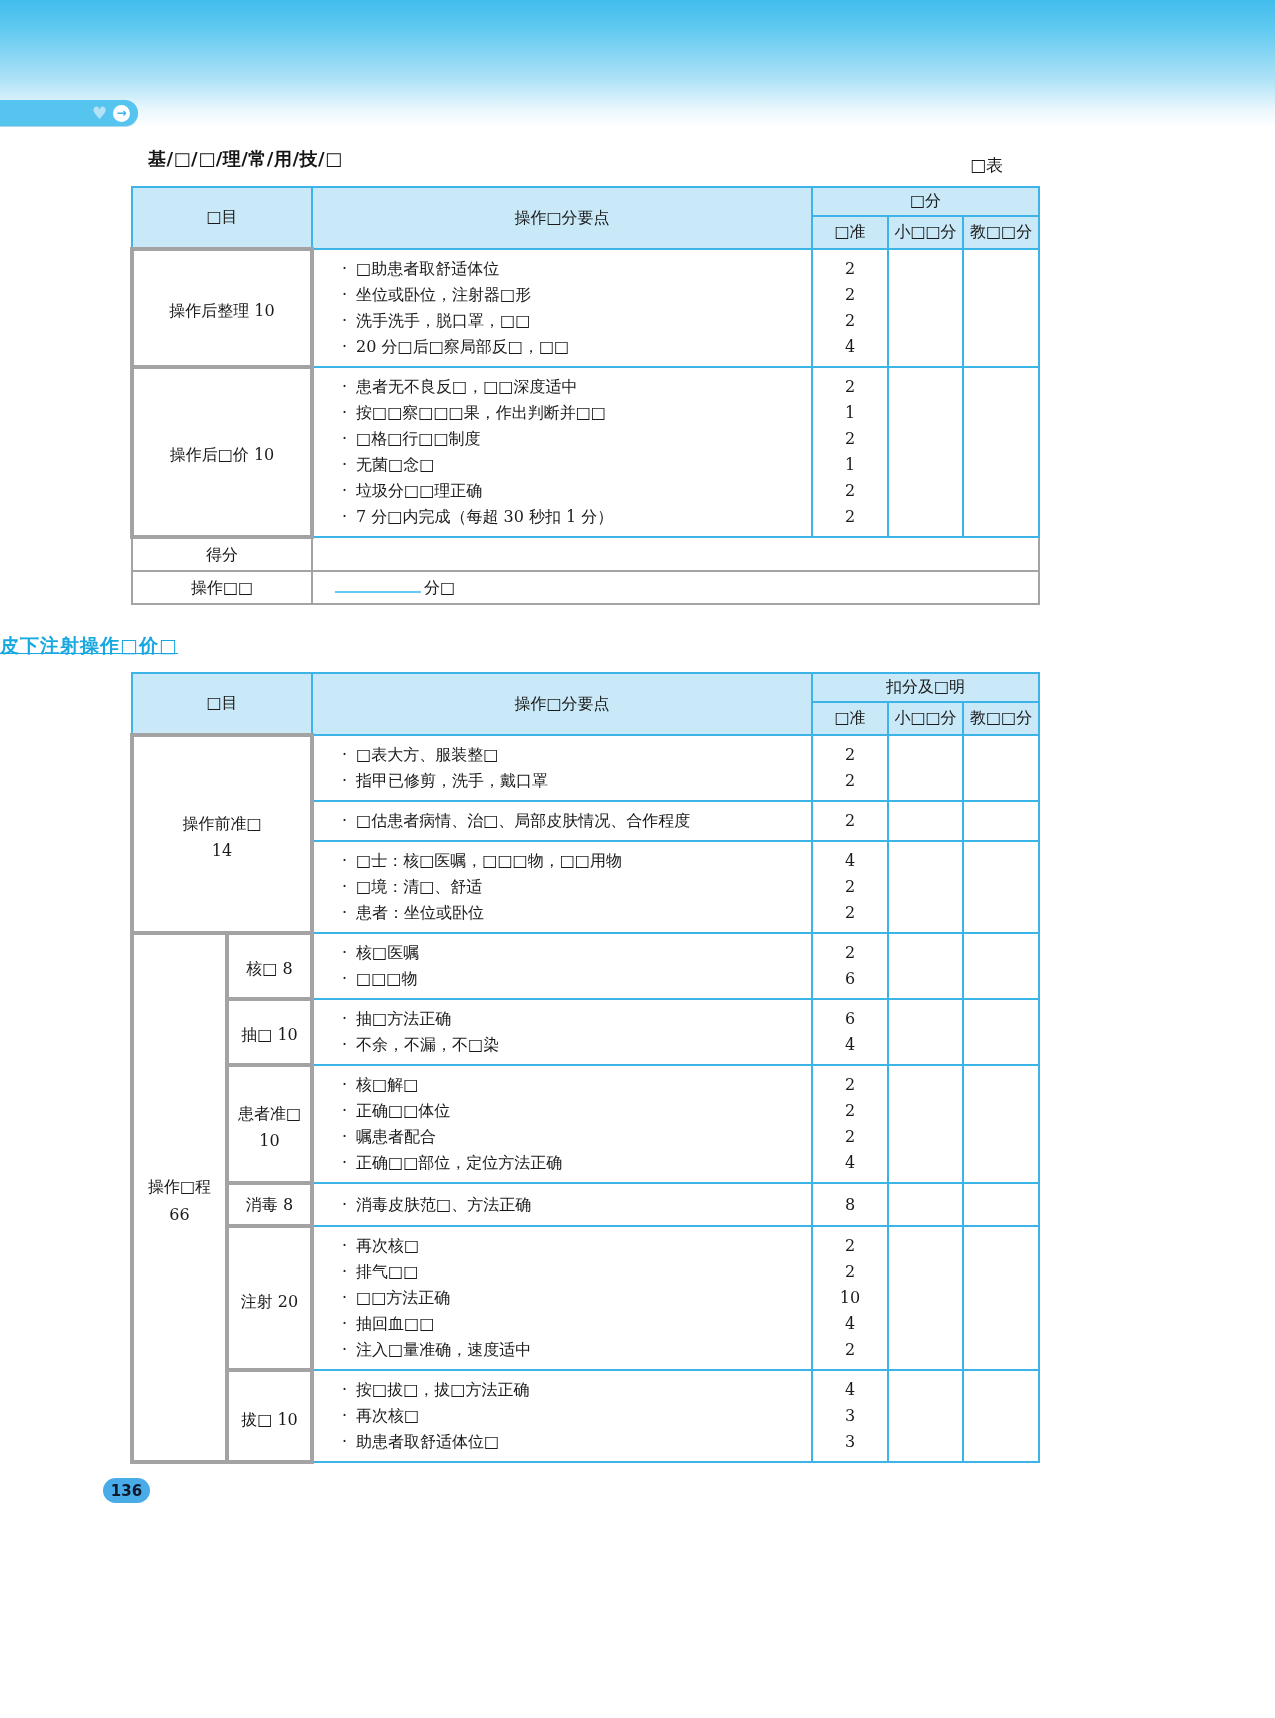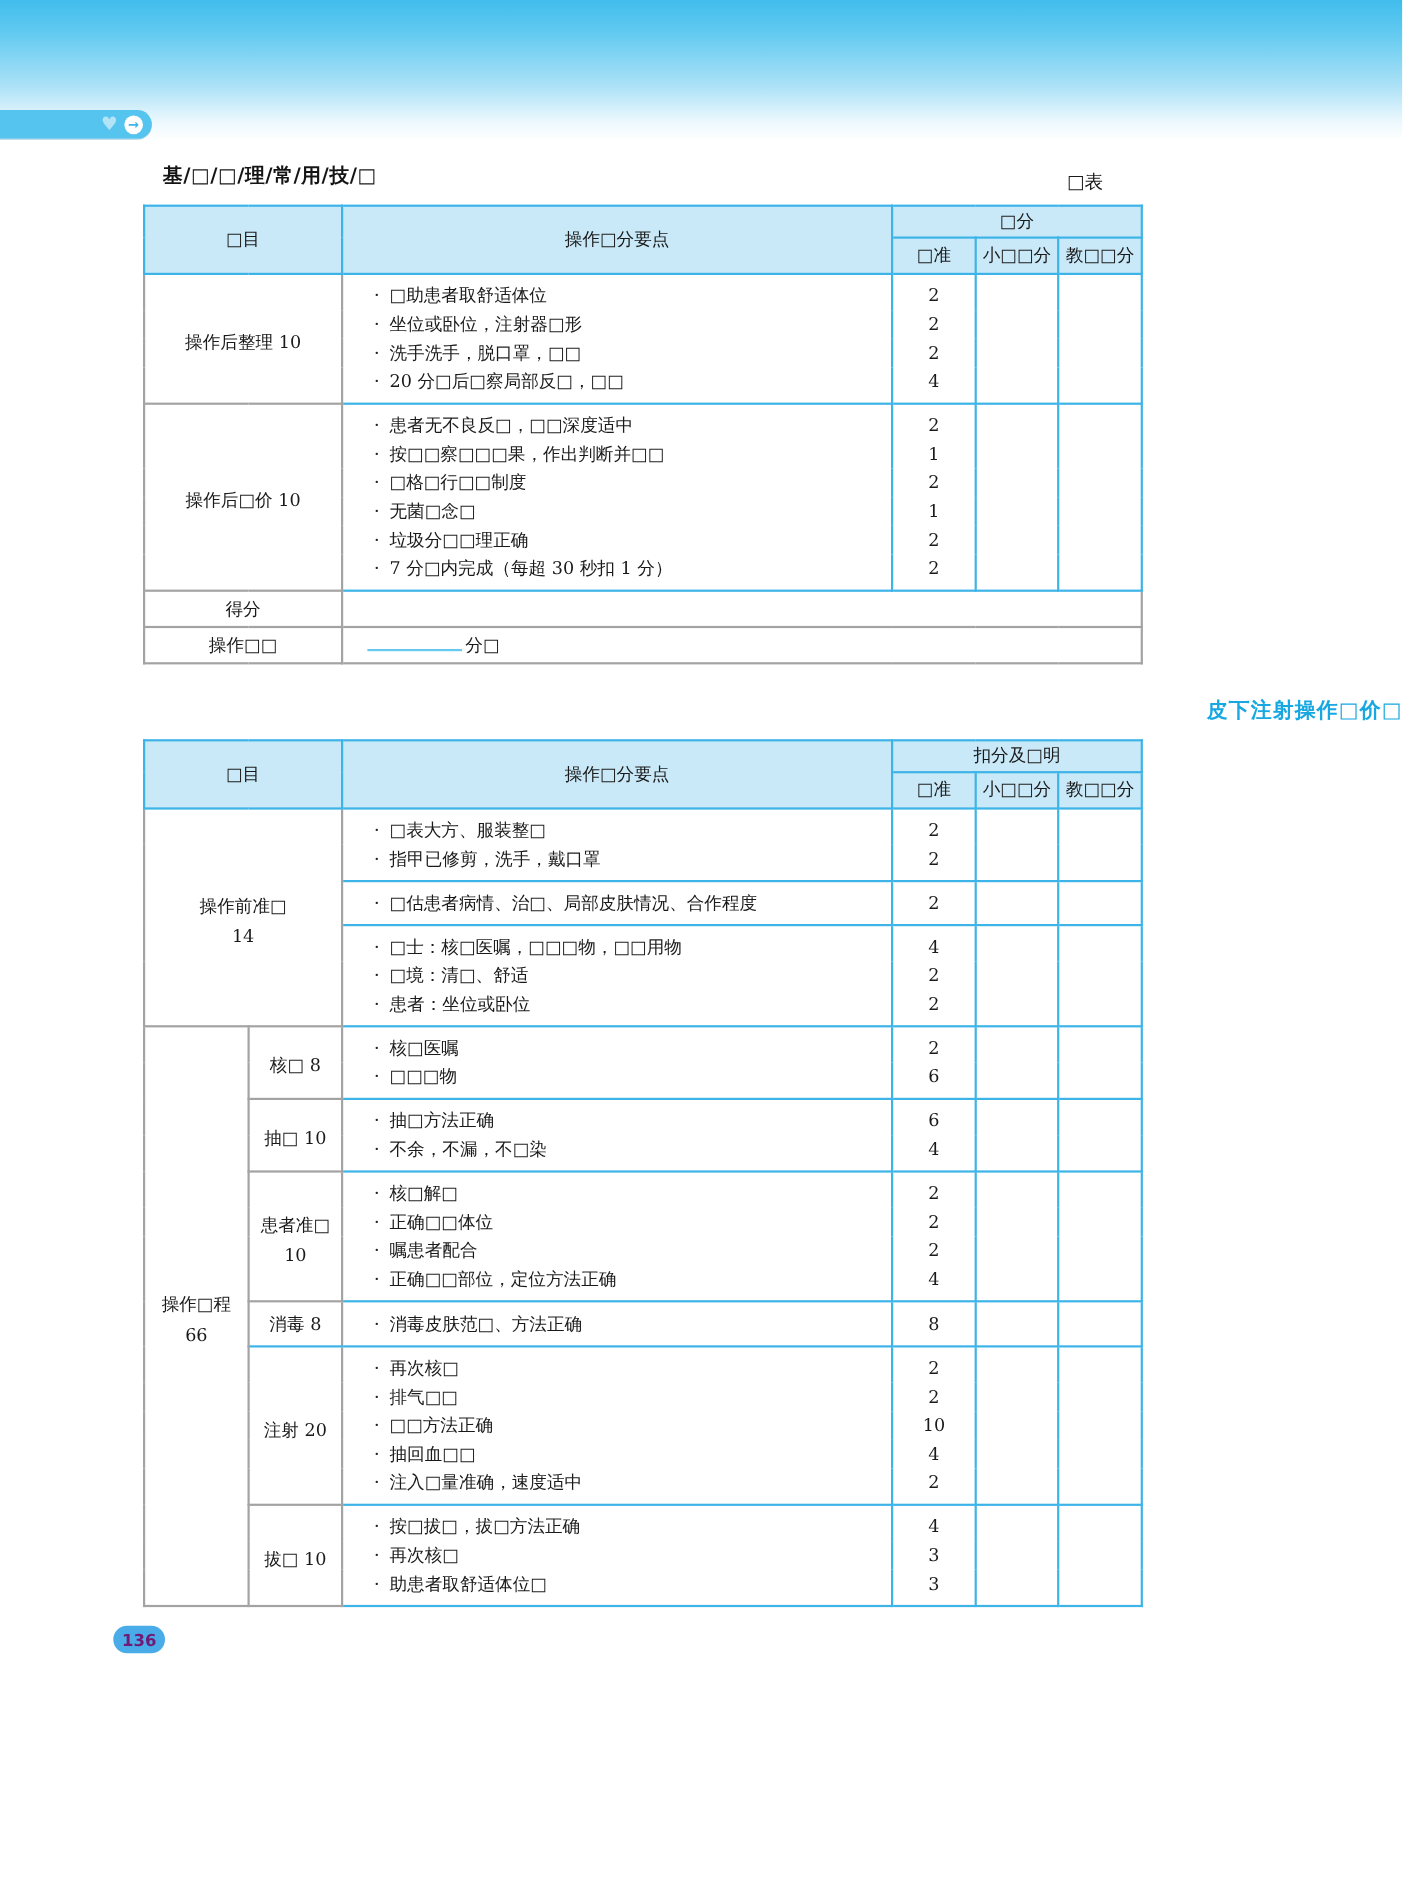--- a/index.html
+++ b/index.html
@@ -17,33 +17,33 @@
   .htitle{position:absolute;left:148px;top:100px;font-family:"DejaVu Sans",sans-serif;
         font-size:18px;font-weight:600;letter-spacing:.5px;color:#141414;margin-top:47px;}
   .cont{position:absolute;left:130px;top:154px;width:907px;text-align:right;
         padding-right:34px;box-sizing:border-box;font-size:17px;}
   table{position:absolute;left:130px;border-collapse:collapse;table-layout:fixed;width:907px;}
   #t1{top:186px;} #t2{top:672px;}
   th{background:#c9e9f8;border:2px solid #3cb4e8;font-weight:normal;font-size:16px;padding:0;}
   .hr1 th{height:27px;} .hr2 th{height:31px;}
   td{border-left:2px solid #3cb4e8;border-right:2px solid #3cb4e8;border-top:none;border-bottom:none;
      vertical-align:middle;font-size:16px;padding:0;}
-  .lbl{border:2px solid #a3a3a3;text-align:center;line-height:1.7;}
+  .lbl{border:4px solid #a3a3a3;text-align:center;line-height:1.7;}
   .txt{padding-left:28px;line-height:26px;}
   .dot{display:inline-block;margin-right:9px;color:#222;}
   .sc{text-align:center;line-height:26px;}
   tr.bs td{padding-top:6px;}
   tr.be td{padding-bottom:6px;border-bottom:2px solid #3cb4e8;margin-top:44px;}
   tr.sum td,tr.res td{border:2px solid #a3a3a3;height:31px;}
   tr.res .val{text-align:left;padding-left:12px;}
   .uline{display:inline-block;width:86px;height:14px;border-bottom:2px solid #66c9f0;margin:0 3px 0 10px;}
-  .title2{position:absolute;left:0;top:633px;width:1275px;text-align:right;color:#18a8e1;
-        font-family:"DejaVu Sans",sans-serif;font-weight:bold;font-size:19px;letter-spacing:1px;}
+  .title2{position:absolute;left:0;top:633px;width:1275px;text-align:left;color:#18a8e1;
+        font-family:"DejaVu Sans",sans-serif;font-weight:bold;font-size:19px;letter-spacing:1px;text-decoration:underline;}
   .badge{position:absolute;left:103px;top:1478px;width:47px;height:25px;border-radius:13px;
-        background:#49abe7;color:#701a75;font-family:"DejaVu Sans",sans-serif;font-size:15px;
+        background:#49abe7;color:#0f172a;font-family:"DejaVu Sans",sans-serif;font-size:15px;
         font-weight:bold;display:flex;align-items:center;justify-content:center;}
 </style>
 </head>
 <body>
 
 <div class="page">
   <div class="topgrad"></div>
   <div class="pill">
     <span class="heart">♥</span>
     <span class="circ">→</span>

